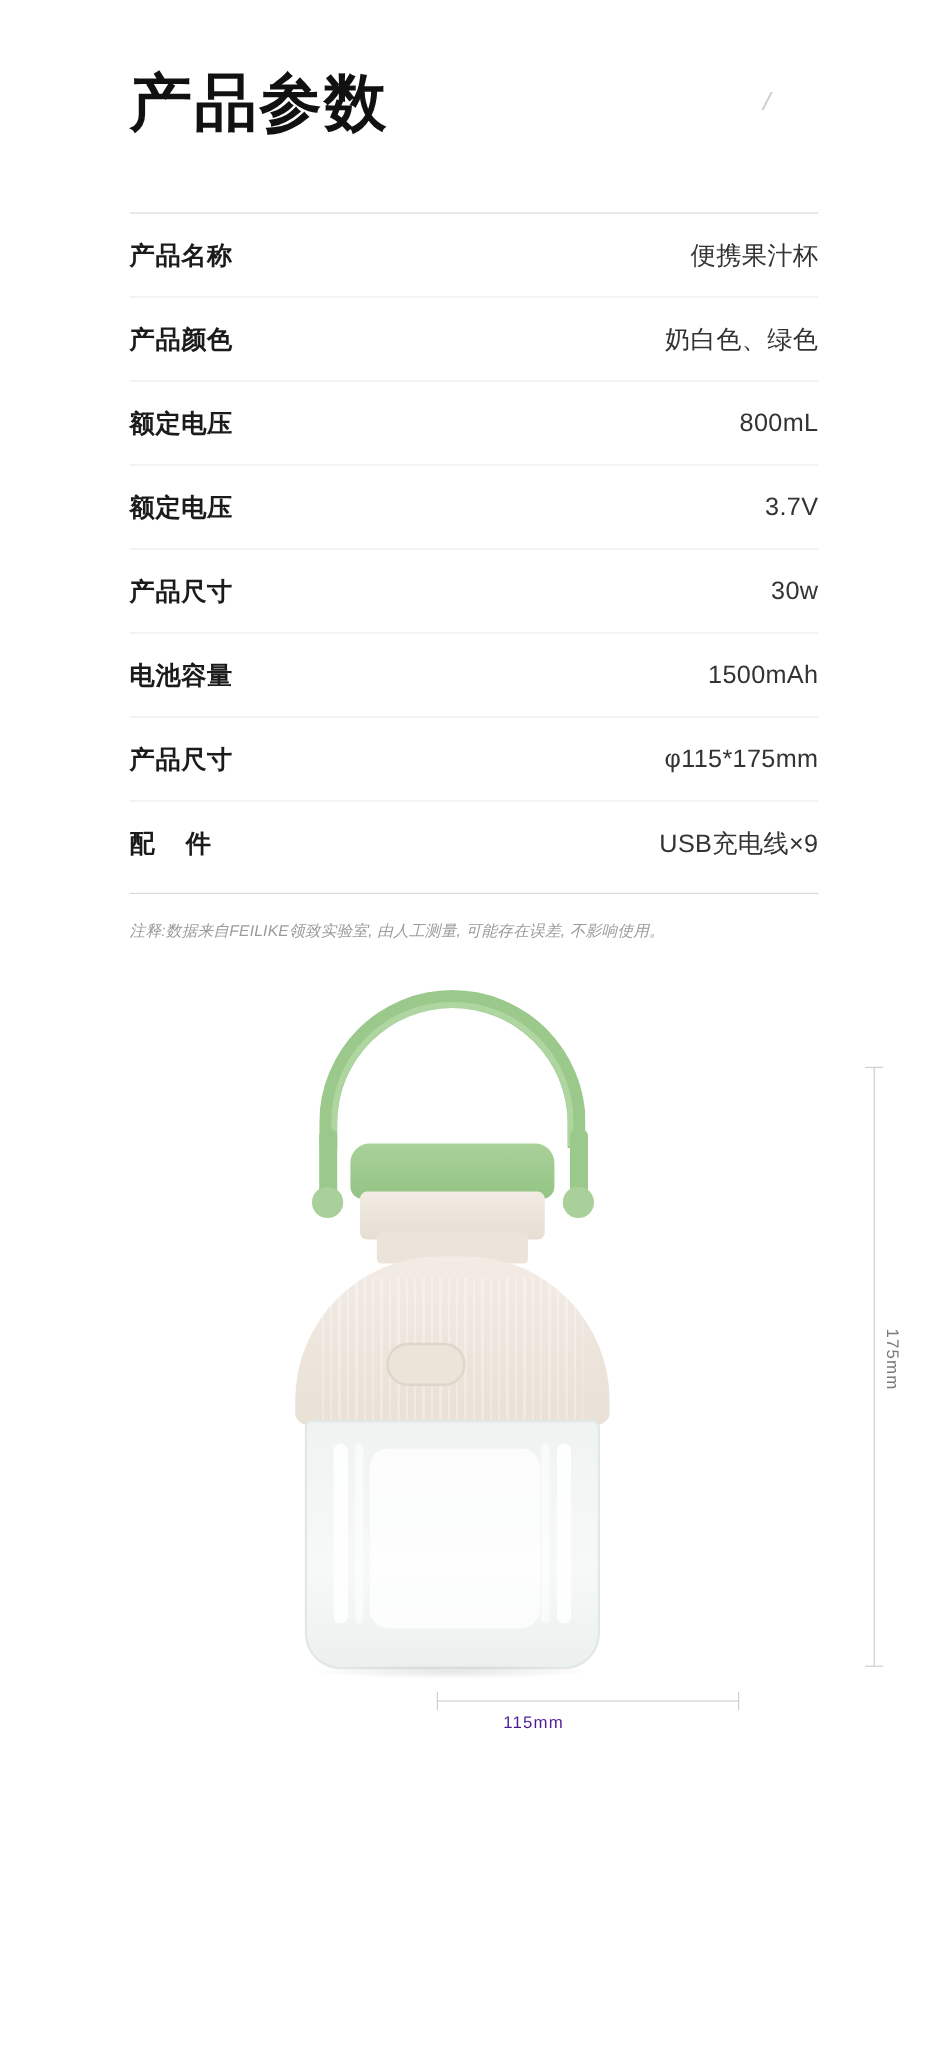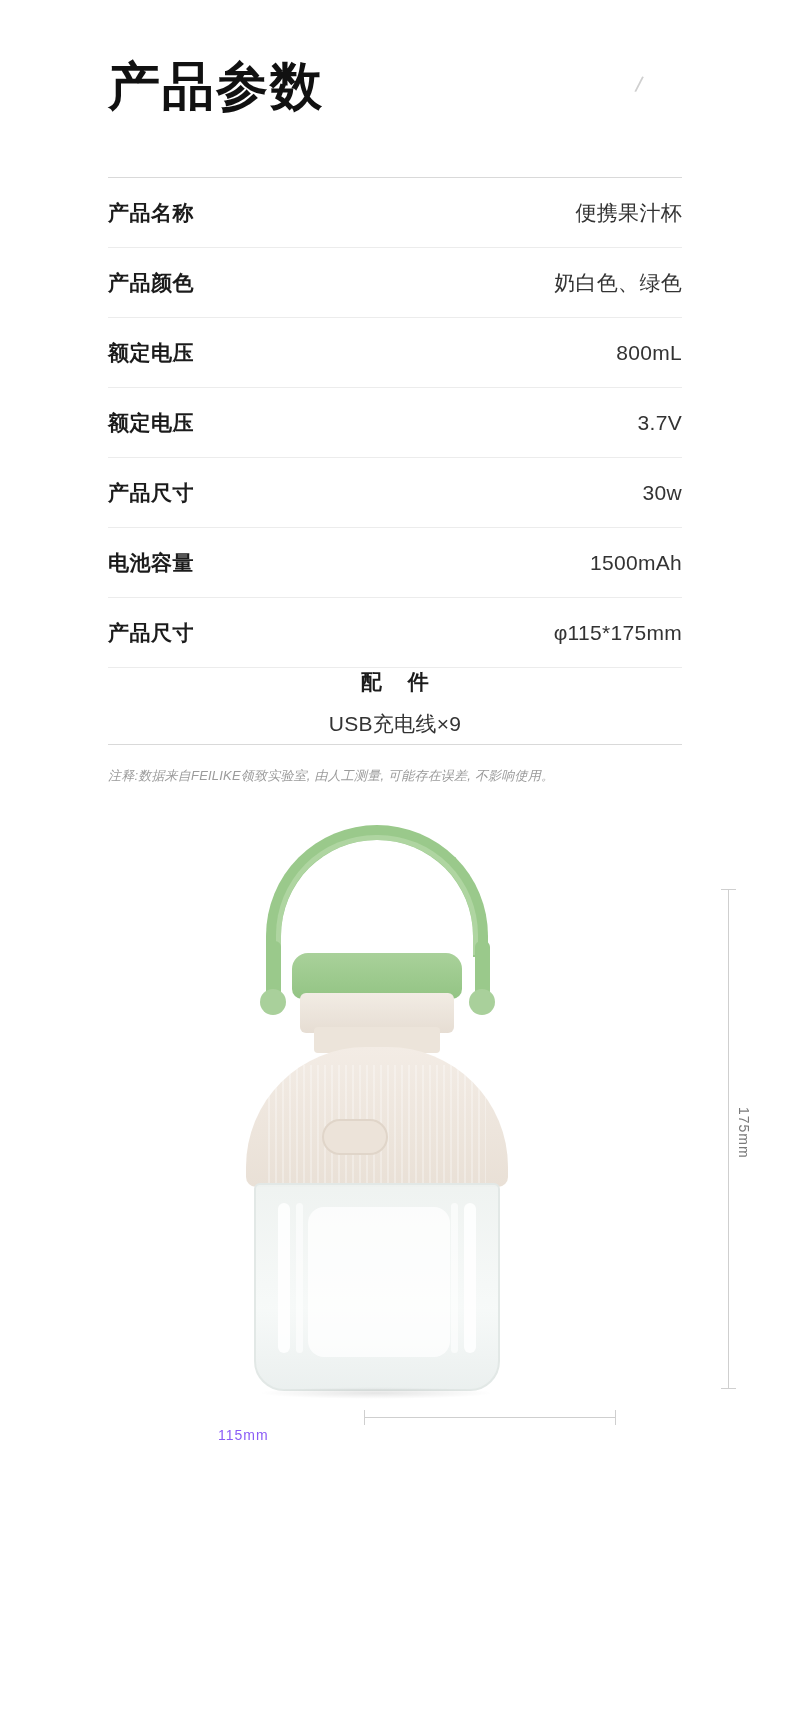--- a/index.html
+++ b/index.html
@@ -53,21 +53,21 @@
   .spec-table {
     margin-top: 0;
   }
   .spec-row {
     display: flex;
     align-items: center;
     justify-content: space-between;
     height: 70px;
     border-bottom: 1px solid #ececec;
   }
-  .spec-row:last-child { border-bottom: none; flex-direction: column; }
+  .spec-row:last-child { border-bottom: none; }
   .spec-label {
     font-size: 21px;
     font-weight: 700;
     color: #1b1b1b;
     letter-spacing: 0.5px;
     white-space: pre;
   }
   .spec-value {
     font-size: 21px;
     font-weight: 400;
@@ -292,23 +292,23 @@
     height: 15px;
     background: #cfcfcf;
   }
   .dim-h::before { left: 0; }
   .dim-h::after { left: 251px; }
   .dim-h-label {
     position: absolute;
     left: 0;
     top: 606px;
     width: 252px;
-    text-align: left;
+    text-align: right;
     font-size: 14px;
-    color: #8b5cf6;
+    color: #4c1d95;
     letter-spacing: 1px;
   }
 </style>
 </head>
 <body>
 
 <div class="page">
 
   <div class="title-block">
     <h1 class="page-title">产品参数</h1>

